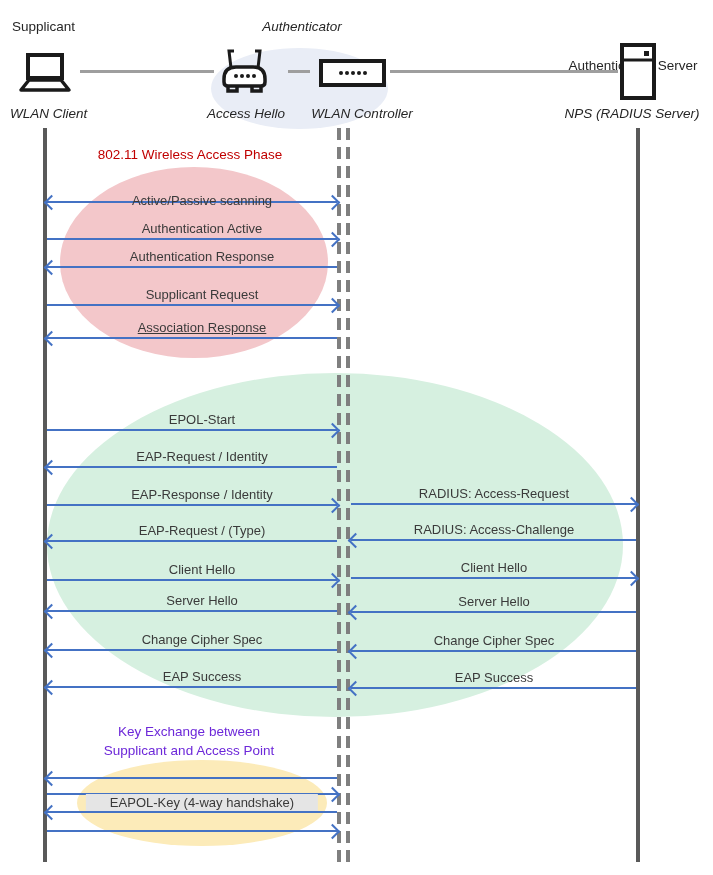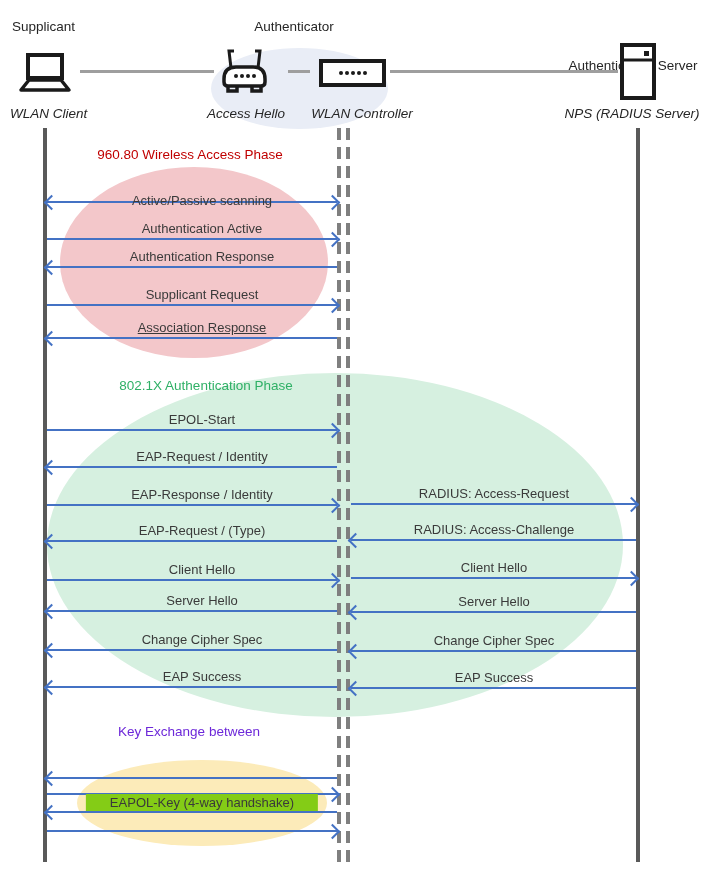--- a/index.html
+++ b/index.html
@@ -28,34 +28,34 @@
   .mlabel{position:absolute;font-size:13px;color:var(--text);white-space:nowrap;transform:translateX(-50%);z-index:3;}
   .lc{left:202px;}
   .rc{left:494px;}
   .mline{position:absolute;height:2px;background:var(--blue);z-index:2;}
   .sl{left:47px;width:290px;}
   .sr{left:351px;width:285px;}
   .mline.al::before{content:"";position:absolute;left:-1px;top:-4px;width:9px;height:9px;
     border-left:2.5px solid var(--blue);border-bottom:2.5px solid var(--blue);transform:rotate(45deg);}
   .mline.ar::after{content:"";position:absolute;right:-1px;top:-4px;width:9px;height:9px;
     border-right:2.5px solid var(--blue);border-top:2.5px solid var(--blue);transform:rotate(45deg);}
-  .boxed{background:#84cc16;padding:1px 24px;}
+  .boxed{background:#e5e5e5;padding:1px 24px;}
 </style>
 </head>
 <body>
 
 <div class="canvas">
 
   <div class="ellipse" style="left:211px;top:48px;width:177px;height:81px;background:#E9EDF6;"></div>
   <div class="ellipse" style="left:60px;top:167px;width:268px;height:191px;background:#F3C7CA;"></div>
   <div class="ellipse" style="left:47px;top:373px;width:576px;height:344px;background:#D6F0E0;"></div>
   <div class="ellipse" style="left:77px;top:760px;width:250px;height:86px;background:#FCEBB9;"></div>
 
   <div class="actor-role" style="left:12px;">Supplicant</div>
-  <div class="actor-role ctr" style="left:294px;">Authenticator</div>
+  <div class="actor-role ctr" style="left:302px;font-style:italic;">Authenticator</div>
   <div class="actor-role ctr" style="left:633px;margin-top:39px;">Authentication Server</div>
 
   <div class="connector" style="left:80px;width:134px;"></div>
   <div class="connector" style="left:288px;width:22px;"></div>
   <div class="connector" style="left:390px;width:228px;"></div>
 
   <div class="icon" style="left:12px;top:52px;">
     <svg width="66" height="42" viewBox="0 0 66 42">
       <rect x="16" y="3" width="34" height="23" fill="#fff" stroke="#1a1a1a" stroke-width="4"></rect>
       <path d="M9 38 L17 28 H49 L57 38 Z" fill="#fff" stroke="#1a1a1a" stroke-width="3.5" stroke-linejoin="round"></path>
@@ -95,38 +95,37 @@
   <div class="actor-dev" style="left:10px;">WLAN Client</div>
   <div class="actor-dev ctr" style="left:246px;">Access Hello</div>
   <div class="actor-dev ctr" style="left:362px;">WLAN Controller</div>
   <div class="actor-dev ctr" style="left:632px;">NPS (RADIUS Server)</div>
 
   <div class="lifeline solidline" style="left:43px;"></div>
   <div class="lifeline dashline" style="left:337px;"></div>
   <div class="lifeline dashline" style="left:346px;"></div>
   <div class="lifeline solidline" style="left:636px;"></div>
 
-  <div class="phase-title" style="left:190px;top:147px;color:#C00000;">960.80 Wireless Access Phase</div>
+  <div class="phase-title" style="left:190px;top:147px;color:#C00000;">802.11 Wireless Access Phase</div>
 
   <div class="mlabel lc" style="top:193px;">Active/Passive scanning</div>
   <div class="mline sl al ar" style="top:201px;"></div>
 
   <div class="mlabel lc" style="top:221px;">Authentication Active</div>
   <div class="mline sl ar" style="top:238px;"></div>
 
   <div class="mlabel lc" style="top:249px;">Authentication Response</div>
   <div class="mline sl al" style="top:266px;"></div>
 
   <div class="mlabel lc" style="top:287px;">Supplicant Request</div>
   <div class="mline sl ar" style="top:304px;"></div>
 
   <div class="mlabel lc" style="top:320px;text-decoration:underline;">Association Response</div>
   <div class="mline sl al" style="top:337px;"></div>
 
-  <div class="phase-title" style="left:206px;top:378px;color:#2FB066;">802.1X Authentication Phase</div>
 
   <div class="mlabel lc" style="top:412px;">EPOL-Start</div>
   <div class="mline sl ar" style="top:429px;"></div>
 
   <div class="mlabel lc" style="top:449px;">EAP-Request / Identity</div>
   <div class="mline sl al" style="top:466px;"></div>
 
   <div class="mlabel lc" style="top:487px;">EAP-Response / Identity</div>
   <div class="mline sl ar" style="top:504px;"></div>
 
@@ -158,20 +157,21 @@
   <div class="mline sr al" style="top:650px;"></div>
 
   <div class="mlabel lc" style="top:669px;">EAP Success</div>
   <div class="mline sl al" style="top:686px;"></div>
 
   <div class="mlabel rc" style="top:670px;">EAP Success</div>
   <div class="mline sr al" style="top:687px;"></div>
 
   <div class="phase-title" style="left:189px;top:722px;color:#6d28d9;line-height:19px;">
     <div>Key Exchange between</div>
+    <div>Supplicant and Access Point</div>
   </div>
 
   <div class="mline sl al" style="top:777px;"></div>
   <div class="mline sl ar" style="top:793px;"></div>
   <div class="mlabel lc boxed" style="top:794px;">EAPOL-Key (4-way handshake)</div>
   <div class="mline sl al" style="top:811px;"></div>
   <div class="mline sl ar" style="top:830px;"></div>
 
 </div>
 

